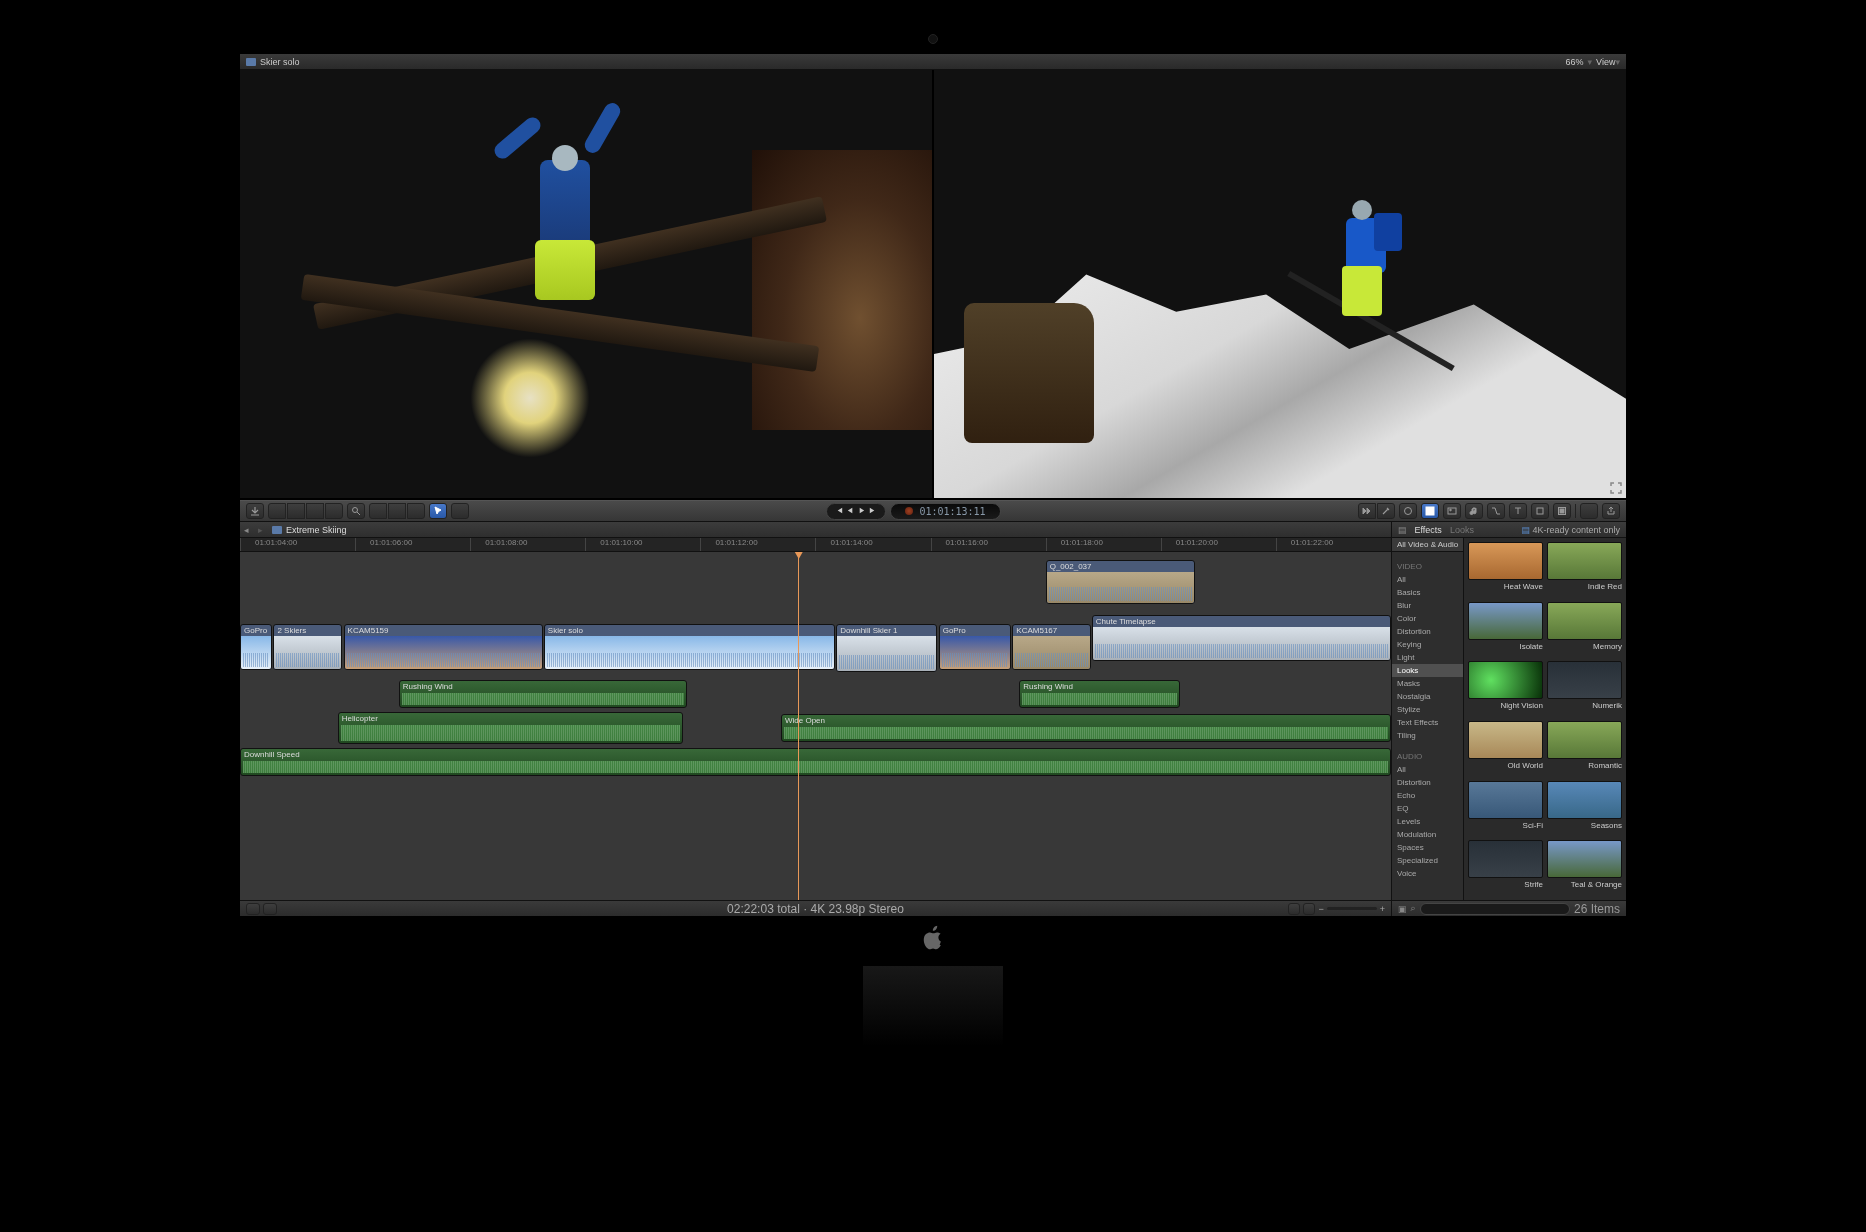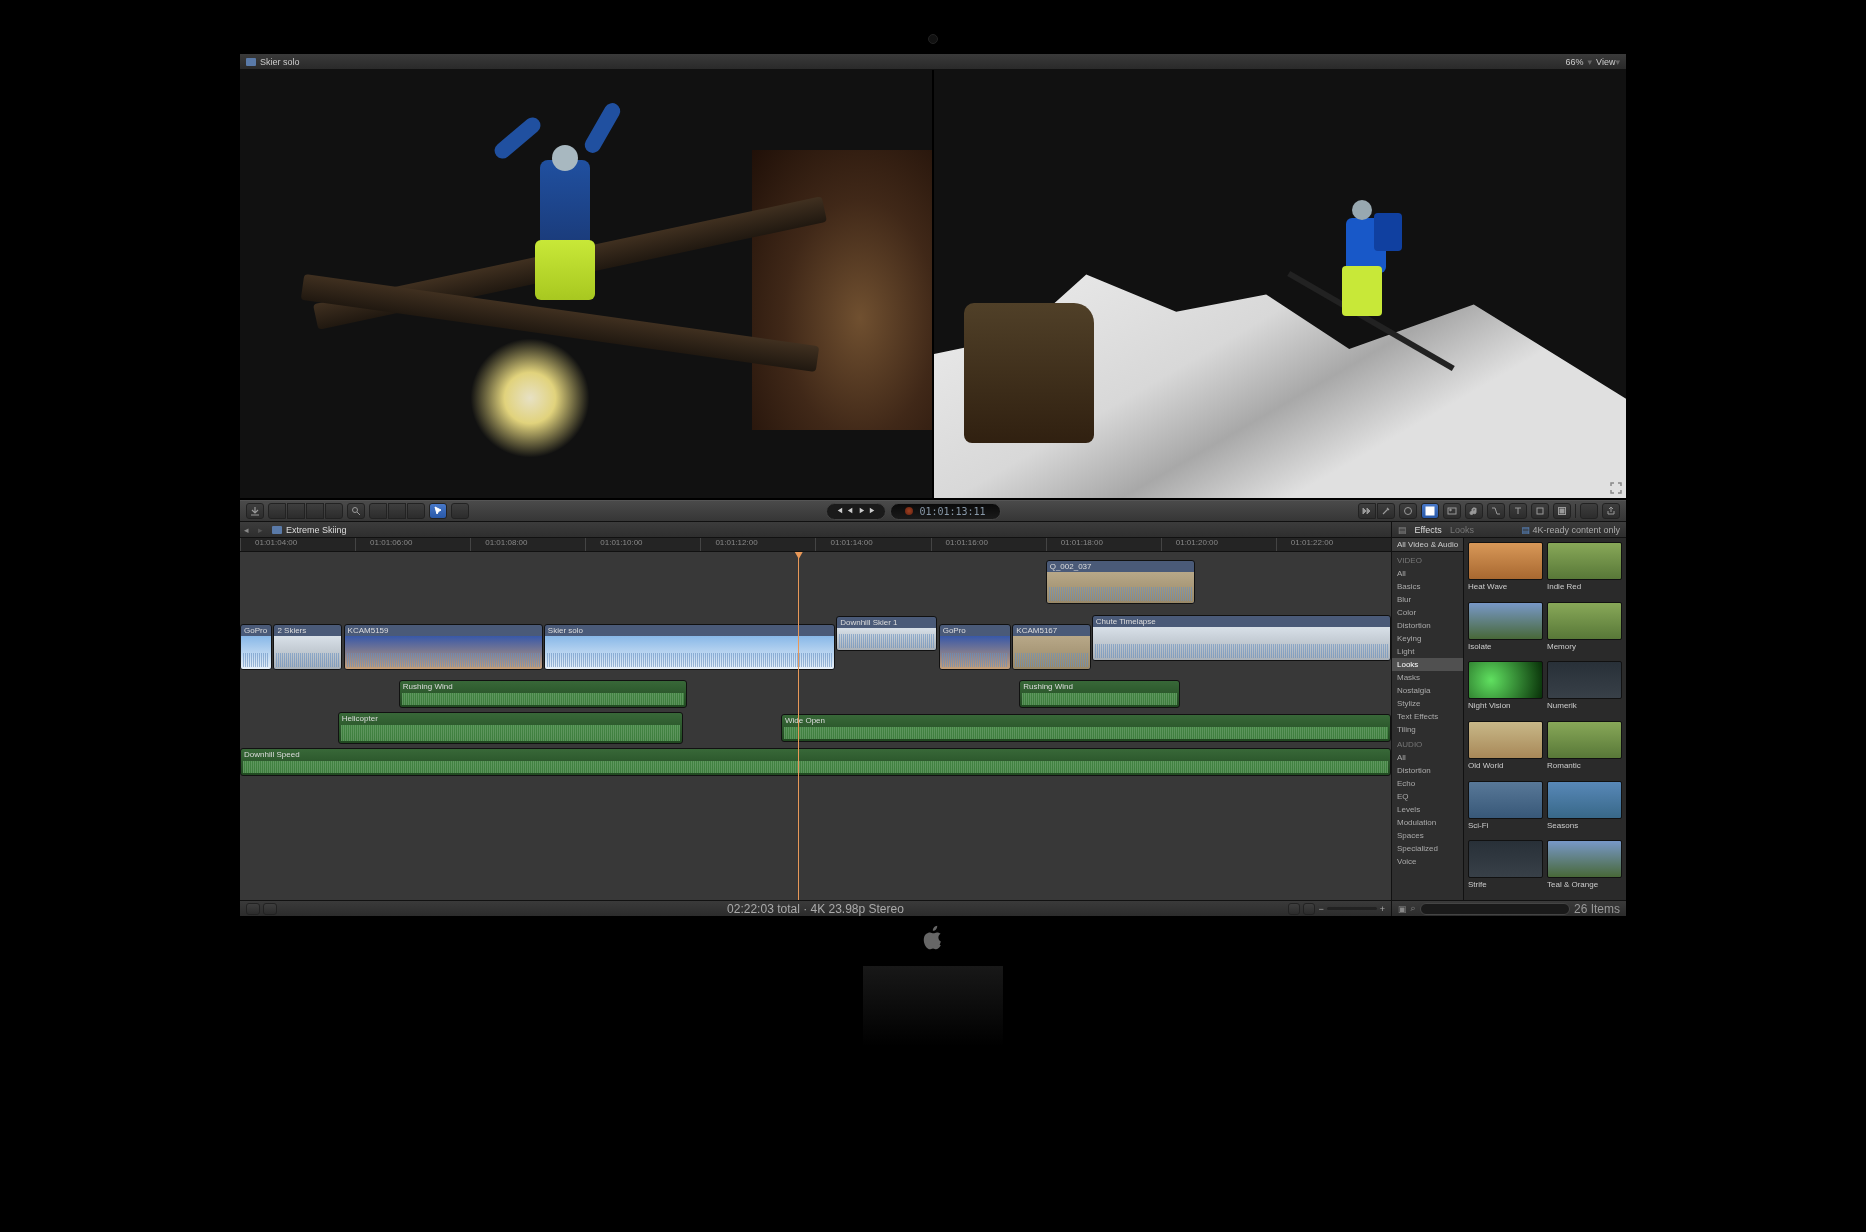--- a/index.html
+++ b/index.html
@@ -81,25 +81,25 @@
 .tl-footer .idx{position:absolute;left:6px;display:flex;gap:3px}
 
 .fx-panel{width:235px;background:#2a2a2a;border-left:1px solid #111;display:flex;flex-direction:column}
 .fx-header{height:16px;background:linear-gradient(#3c3c3c,#2e2e2e);border-bottom:1px solid #111;display:flex;align-items:center;padding:0 6px;gap:8px}
 .fx-header .tab{color:#ddd;cursor:pointer}
 .fx-header .tab.dim{color:#777}
 .fx-header .right{margin-left:auto;color:#888;font-size:8px}
 .fx-body{flex:1;display:flex;min-height:0}
 .fx-cats{width:72px;background:#2e2e2e;border-right:1px solid #111;overflow:hidden}
 .fx-cats .cat{padding:2px 5px;font-size:8px;color:#aaa;white-space:nowrap}
-.fx-cats .cat.heading{color:#777;text-transform:uppercase;margin-top:2px}
+.fx-cats .cat.heading{color:#777;text-transform:uppercase;margin-top:8px}
 .fx-cats .cat.sel{background:#505050;color:#fff}
 .fx-cats .cat.top{background:#3a3a3a;color:#ccc;border-bottom:1px solid #111}
 .fx-grid{flex:1;overflow:auto;padding:4px;display:grid;grid-template-columns:1fr 1fr;gap:4px}
-.fx-item{display:flex;flex-direction:column;align-items:flex-start}
+.fx-item{display:flex;flex-direction:column;align-items:flex-end}
 .fx-thumb{width:100%;height:38px;border:1px solid #111;border-radius:2px}
 .fx-item .name{font-size:8px;color:#ccc;margin-top:2px;text-align:center}
 .fx-footer{height:16px;background:linear-gradient(#3a3a3a,#2c2c2c);border-top:1px solid #111;display:flex;align-items:center;padding:0 6px;gap:4px}
 .fx-footer input{flex:1;background:#1a1a1a;border:1px solid #444;border-radius:8px;height:12px;padding:0 6px;color:#aaa;font-size:8px}
 .fx-footer .count{font-size:12px;color:#999}
 
 .t-sky{background:linear-gradient(#88b8e8,#e8f0f8)}
 .t-snow{background:linear-gradient(#d8e0e8,#a8b0b8)}
 .t-face{background:linear-gradient(#3858a8,#c8a078)}
 .t-heli{background:linear-gradient(#b8a888,#988868)}
@@ -349,21 +349,21 @@
                 <div class="t-sky"></div>
                 <div class="t-sky"></div>
                 <div class="t-sky"></div>
                 <div class="t-sky"></div>
                 <div class="t-sky"></div>
                 <div class="t-sky"></div>
                 <div class="t-sky"></div>
               </div>
               <div class="wave"></div>
             </div>
-            <div class="clip video" style="left: 51.8%; width: 8.8%; top: 64px; height: 35px;">
+            <div class="clip video" style="left: 51.8%; width: 8.8%; top: 72px; height: 48px;">
               <div class="label">Downhill Skier 1</div>
               <div class="thumbs">
                 <div class="t-snow"></div>
                 <div class="t-snow"></div>
                 <div class="t-snow"></div>
               </div>
               <div class="wave"></div>
             </div>
             <div class="clip video" style="left: 60.7%; width: 6.3%; top: 72px; height: 46px;">
               <div class="label">GoPro</div>

